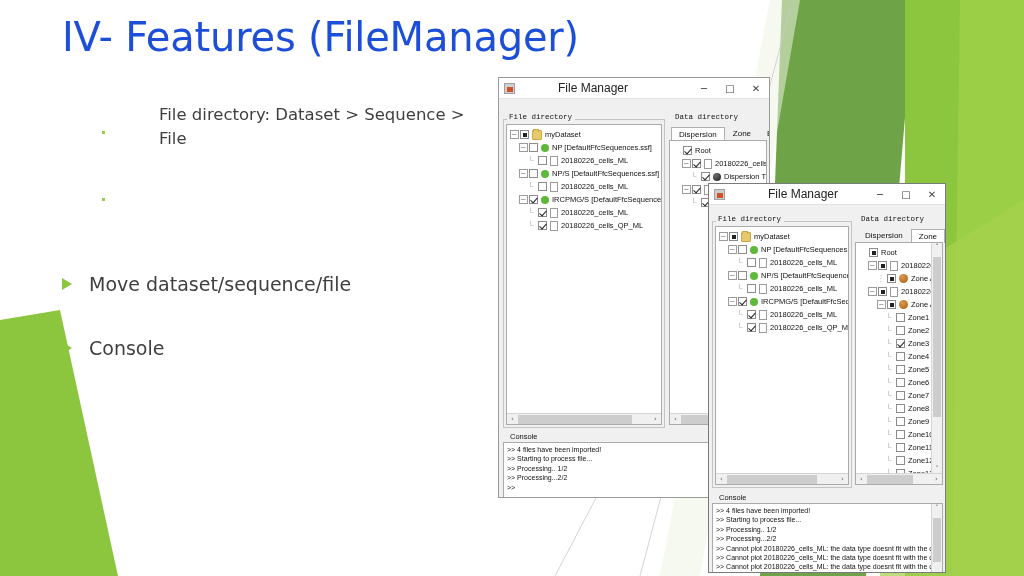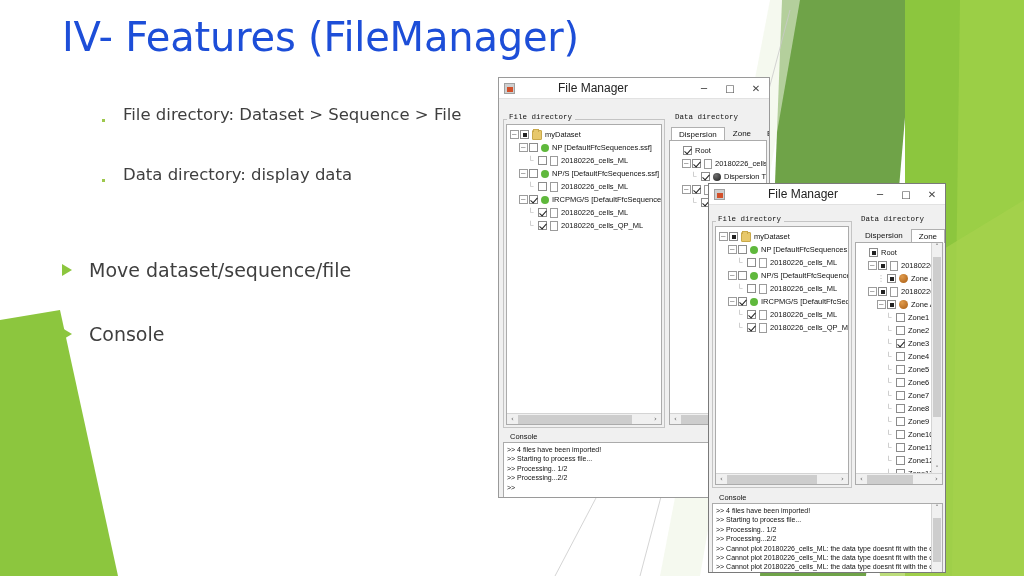--- a/index.html
+++ b/index.html
@@ -39,21 +39,21 @@
     width: 0; height: 0;
     border-left: 10px solid #8CC63E;
     border-top: 6.5px solid transparent;
     border-bottom: 6.5px solid transparent;
     margin-top: 6px; margin-right: 17px; flex: none;
   }
   .b1-text {
     font-size: 19px; color: #3F3F3F; line-height: 24px;
     font-family: "DejaVu Sans", sans-serif;
   }
-  .b2 { display: flex; align-items: center; margin: 3px 0 3px 40px; }
+  .b2 { display: flex; align-items: center; margin: 3px 0 3px 40px; gap: 36px; }
   .b2-marker {
     width: 3px; height: 3px; background: #9EC84E;
     margin-top: 11px; margin-right: 18px; flex: none;
   }
   .b2-text {
     font-size: 16.5px; color: #3F3F3F; line-height: 24px;
     font-family: "DejaVu Sans", sans-serif;
   }
   .gap-md { height: 30px; }
   .gap-lg { height: 34px; }
@@ -200,21 +200,20 @@
 
     <div class="b2">
       <span class="b2-marker"></span>
       <span class="b2-text">File directory: Dataset &gt; Sequence &gt; File</span>
     </div>
 
     <div class="gap-md"></div>
 
     <div class="b2">
       <span class="b2-marker"></span>
-      <span class="b2-text">Data directory: display data</span>
     </div>
 
     <div class="gap-lg"></div>
 
 
     <div class="gap-lg"></div>
 
     <div class="b1">
       <span class="b1-marker"></span>
       <span class="b1-text">Move dataset/sequence/file</span>

